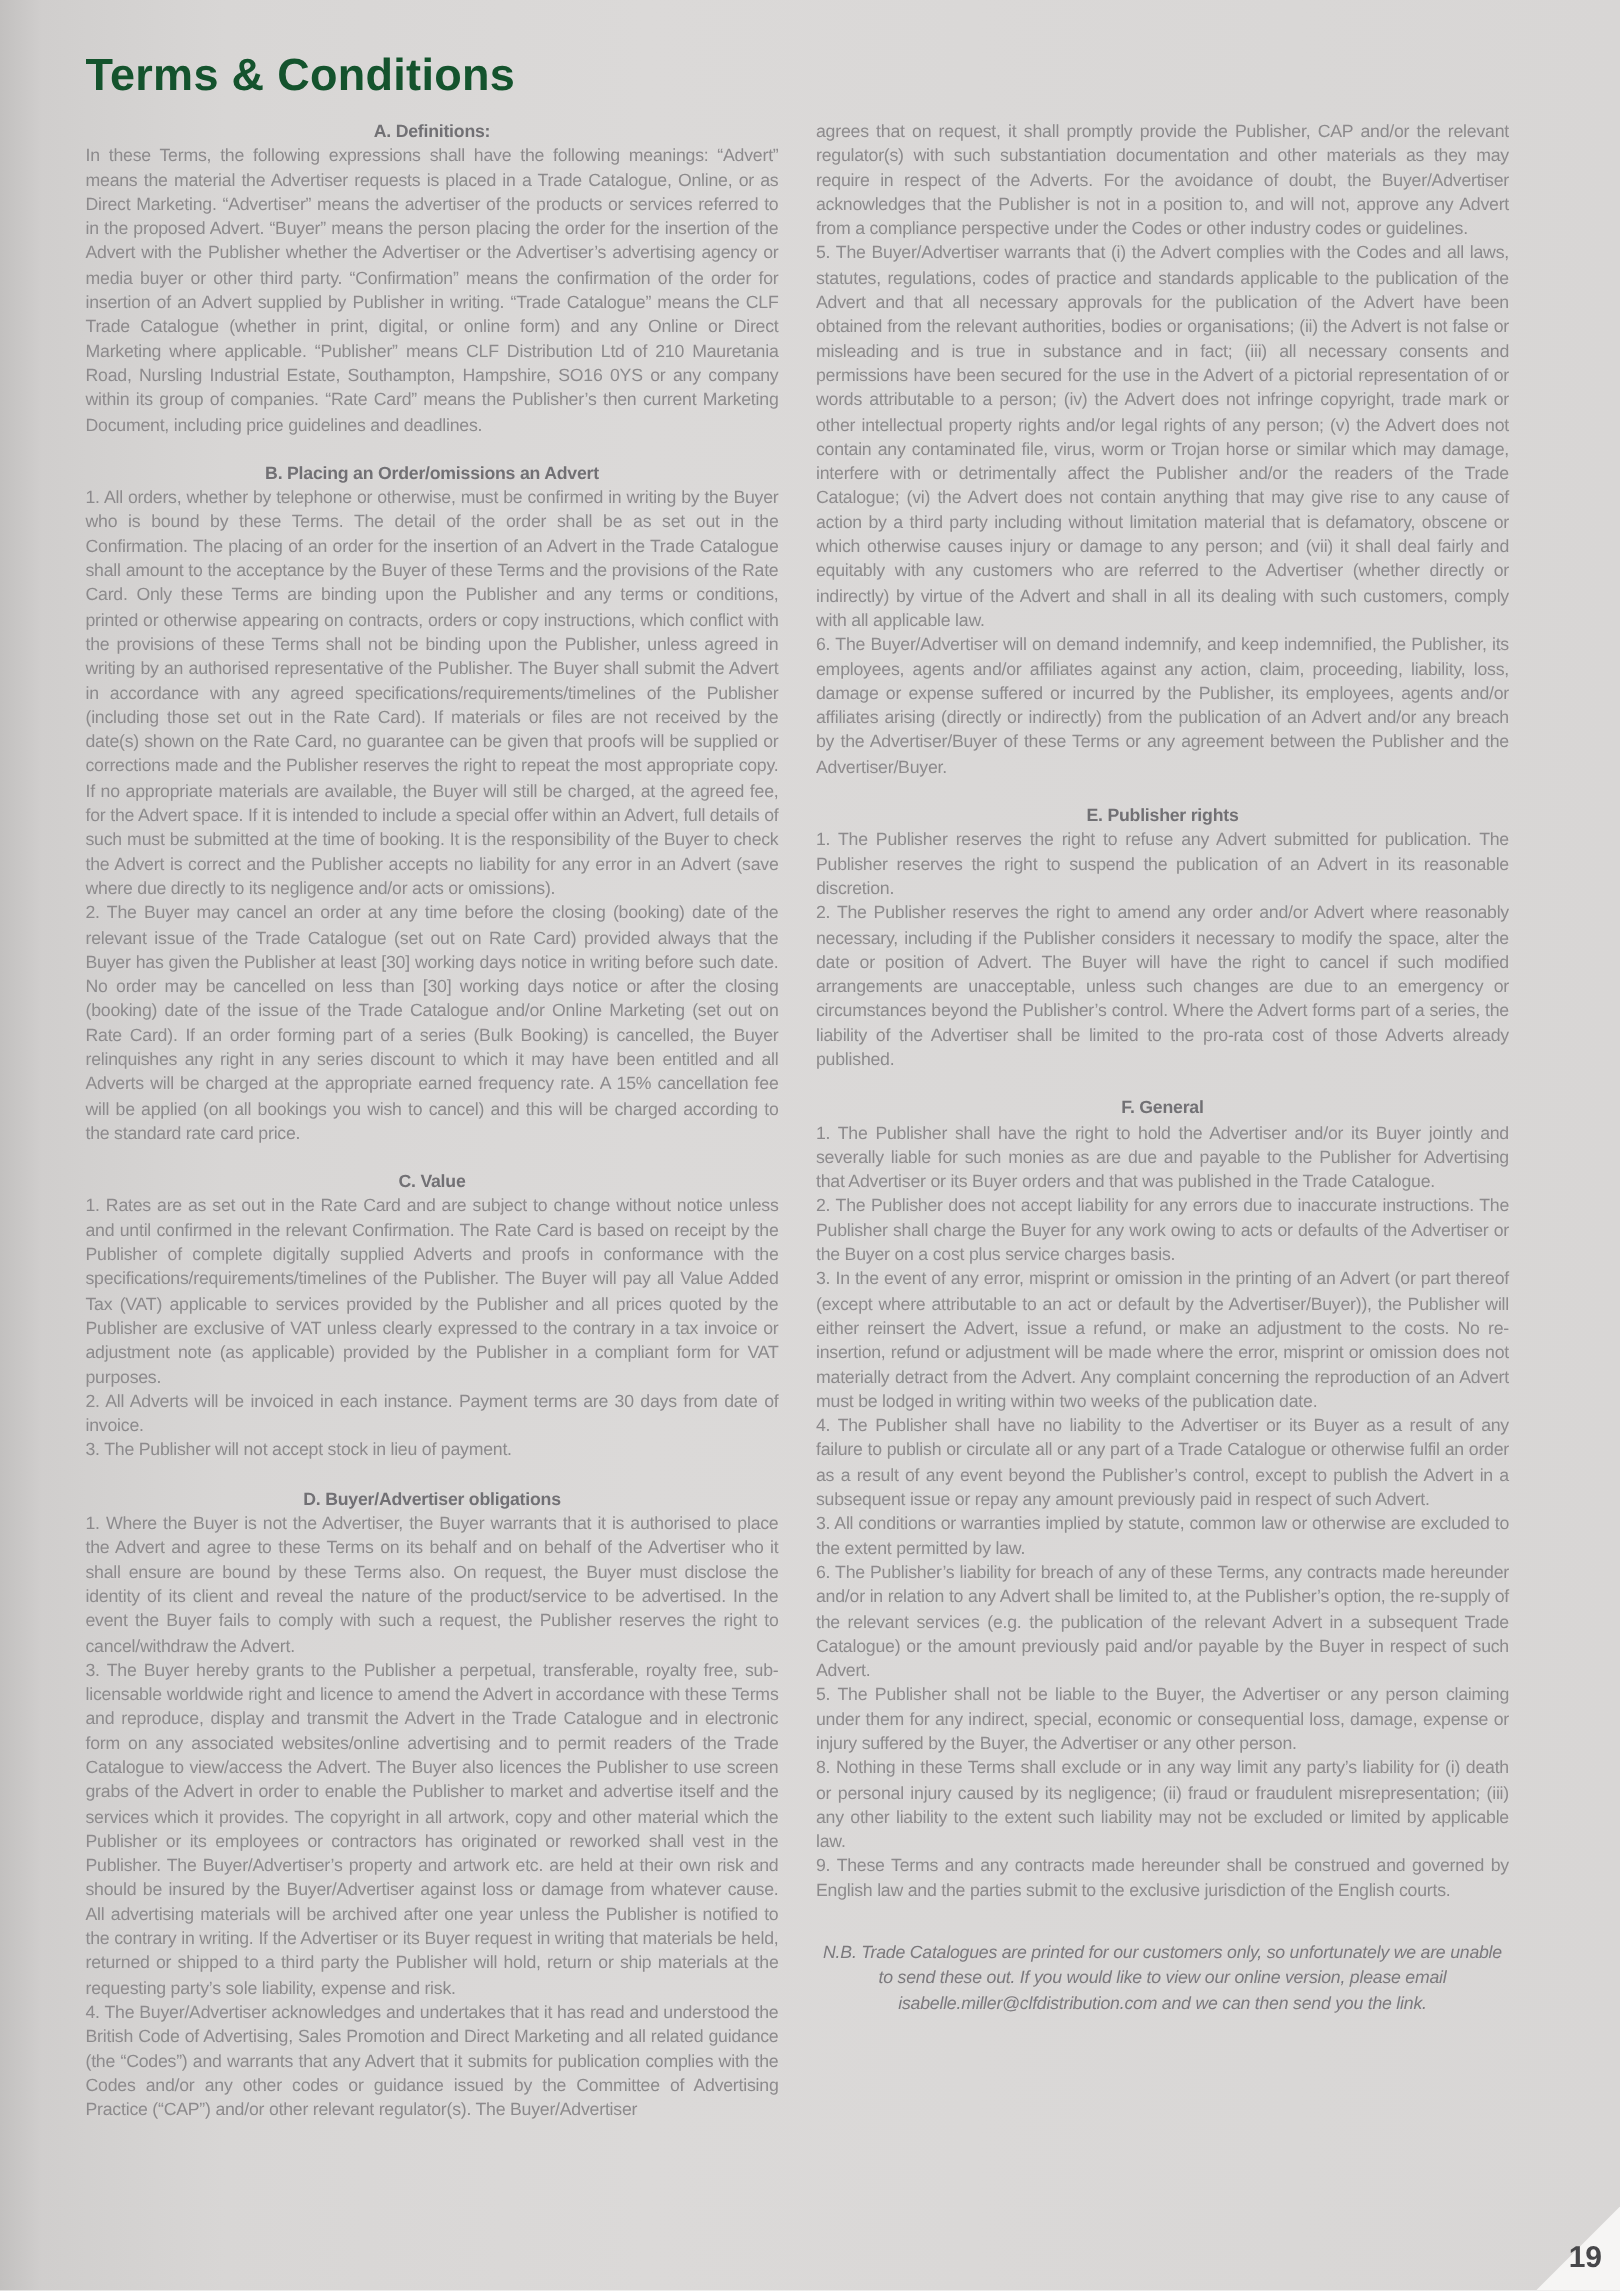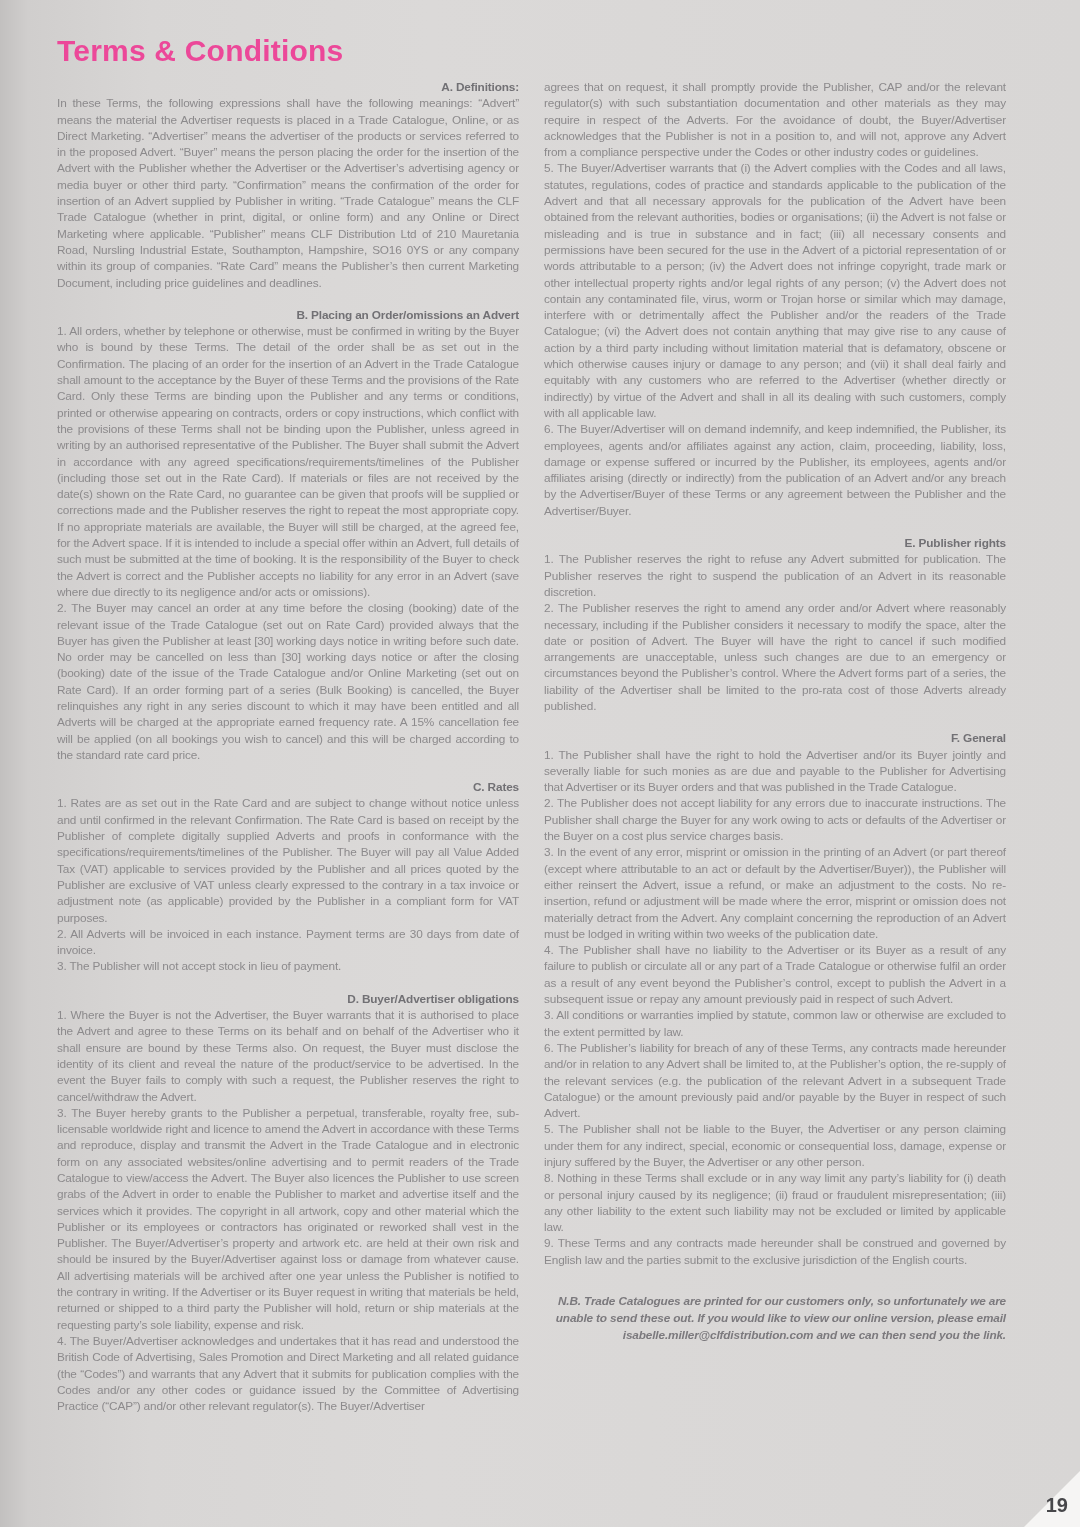--- a/index.html
+++ b/index.html
@@ -14,47 +14,47 @@
   }
   .page {
     position: absolute;
     top: 36px; left: 57px; right: 73px; bottom: 0;
   }
   h1.title {
     margin: 0 0 13px 0;
     font-size: 30px;
     line-height: 30px;
     font-weight: bold;
-    color: #ec4899;
+    color: #14532d;
     letter-spacing: 0.2px;
   }
   .cols { display: flex; gap: 25px; }
   .col {
     width: 462px;
     flex: 0 0 462px;
     font-size: 11.8px;
     line-height: 16.3px;
     letter-spacing: -0.15px;
     color: #8c8a8c;
     text-align: justify;
   }
   .col p { margin: 0; }
   .col p.h {
     font-weight: bold;
     color: #717074;
     margin-top: 16px;
-    text-align: right;
+    text-align: center;
   }
   .col p.h.first { margin-top: 0; }
   .col p.nb {
     margin-top: 25px;
-    font-weight: bold;
+    font-weight: normal;
     font-style: italic;
     color: #7b797d;
-    text-align: right;
+    text-align: center;
     line-height: 16.8px;
   }
   .corner-badge {
     position: absolute;
     right: 0; bottom: 0;
     width: 56px; height: 56px;
     background: #f6f5f4;
     clip-path: polygon(100% 0, 0 100%, 100% 100%);
   }
   .page-number {
@@ -71,21 +71,21 @@
 <div class="page">
   <h1 class="title">Terms &amp; Conditions</h1>
 
   <div class="cols">
     <div class="col">
       <p class="h first">A. Definitions:</p>
       <p class="t">In these Terms, the following expressions shall have the following meanings: “Advert” means the material the Advertiser requests is placed in a Trade Catalogue, Online, or as Direct Marketing. “Advertiser” means the advertiser of the products or services referred to in the proposed Advert. “Buyer” means the person placing the order for the insertion of the Advert with the Publisher whether the Advertiser or the Advertiser’s advertising agency or media buyer or other third party. “Confirmation” means the confirmation of the order for insertion of an Advert supplied by Publisher in writing. “Trade Catalogue” means the CLF Trade Catalogue (whether in print, digital, or online form) and any Online or Direct Marketing where applicable. “Publisher” means CLF Distribution Ltd of 210 Mauretania Road, Nursling Industrial Estate, Southampton, Hampshire, SO16 0YS or any company within its group of companies. “Rate Card” means the Publisher’s then current Marketing Document, including price guidelines and deadlines.</p>
       <p class="h">B. Placing an Order/omissions an Advert</p>
       <p class="t">1. All orders, whether by telephone or otherwise, must be confirmed in writing by the Buyer who is bound by these Terms. The detail of the order shall be as set out in the Confirmation. The placing of an order for the insertion of an Advert in the Trade Catalogue shall amount to the acceptance by the Buyer of these Terms and the provisions of the Rate Card. Only these Terms are binding upon the Publisher and any terms or conditions, printed or otherwise appearing on contracts, orders or copy instructions, which conflict with the provisions of these Terms shall not be binding upon the Publisher, unless agreed in writing by an authorised representative of the Publisher. The Buyer shall submit the Advert in accordance with any agreed specifications/requirements/timelines of the Publisher (including those set out in the Rate Card). If materials or files are not received by the date(s) shown on the Rate Card, no guarantee can be given that proofs will be supplied or corrections made and the Publisher reserves the right to repeat the most appropriate copy. If no appropriate materials are available, the Buyer will still be charged, at the agreed fee, for the Advert space. If it is intended to include a special offer within an Advert, full details of such must be submitted at the time of booking. It is the responsibility of the Buyer to check the Advert is correct and the Publisher accepts no liability for any error in an Advert (save where due directly to its negligence and/or acts or omissions).</p>
       <p class="t">2. The Buyer may cancel an order at any time before the closing (booking) date of the relevant issue of the Trade Catalogue (set out on Rate Card) provided always that the Buyer has given the Publisher at least [30] working days notice in writing before such date. No order may be cancelled on less than [30] working days notice or after the closing (booking) date of the issue of the Trade Catalogue and/or Online Marketing (set out on Rate Card). If an order forming part of a series (Bulk Booking) is cancelled, the Buyer relinquishes any right in any series discount to which it may have been entitled and all Adverts will be charged at the appropriate earned frequency rate. A 15% cancellation fee will be applied (on all bookings you wish to cancel) and this will be charged according to the standard rate card price.</p>
-      <p class="h">C. Rates</p>
+      <p class="h">C. Value</p>
       <p class="t">1. Rates are as set out in the Rate Card and are subject to change without notice unless and until confirmed in the relevant Confirmation. The Rate Card is based on receipt by the Publisher of complete digitally supplied Adverts and proofs in conformance with the specifications/requirements/timelines of the Publisher. The Buyer will pay all Value Added Tax (VAT) applicable to services provided by the Publisher and all prices quoted by the Publisher are exclusive of VAT unless clearly expressed to the contrary in a tax invoice or adjustment note (as applicable) provided by the Publisher in a compliant form for VAT purposes.</p>
       <p class="t">2. All Adverts will be invoiced in each instance. Payment terms are 30 days from date of invoice.</p>
       <p class="t">3. The Publisher will not accept stock in lieu of payment.</p>
       <p class="h">D. Buyer/Advertiser obligations</p>
       <p class="t">1. Where the Buyer is not the Advertiser, the Buyer warrants that it is authorised to place the Advert and agree to these Terms on its behalf and on behalf of the Advertiser who it shall ensure are bound by these Terms also. On request, the Buyer must disclose the identity of its client and reveal the nature of the product/service to be advertised. In the event the Buyer fails to comply with such a request, the Publisher reserves the right to cancel/withdraw the Advert.</p>
       <p class="t">3. The Buyer hereby grants to the Publisher a perpetual, transferable, royalty free, sub-licensable worldwide right and licence to amend the Advert in accordance with these Terms and reproduce, display and transmit the Advert in the Trade Catalogue and in electronic form on any associated websites/online advertising and to permit readers of the Trade Catalogue to view/access the Advert. The Buyer also licences the Publisher to use screen grabs of the Advert in order to enable the Publisher to market and advertise itself and the services which it provides. The copyright in all artwork, copy and other material which the Publisher or its employees or contractors has originated or reworked shall vest in the Publisher. The Buyer/Advertiser’s property and artwork etc. are held at their own risk and should be insured by the Buyer/Advertiser against loss or damage from whatever cause. All advertising materials will be archived after one year unless the Publisher is notified to the contrary in writing. If the Advertiser or its Buyer request in writing that materials be held, returned or shipped to a third party the Publisher will hold, return or ship materials at the requesting party’s sole liability, expense and risk.</p>
       <p class="t">4. The Buyer/Advertiser acknowledges and undertakes that it has read and understood the British Code of Advertising, Sales Promotion and Direct Marketing and all related guidance (the “Codes”) and warrants that any Advert that it submits for publication complies with the Codes and/or any other codes or guidance issued by the Committee of Advertising Practice (“CAP”) and/or other relevant regulator(s). The Buyer/Advertiser</p>
     </div>
 
     <div class="col">

